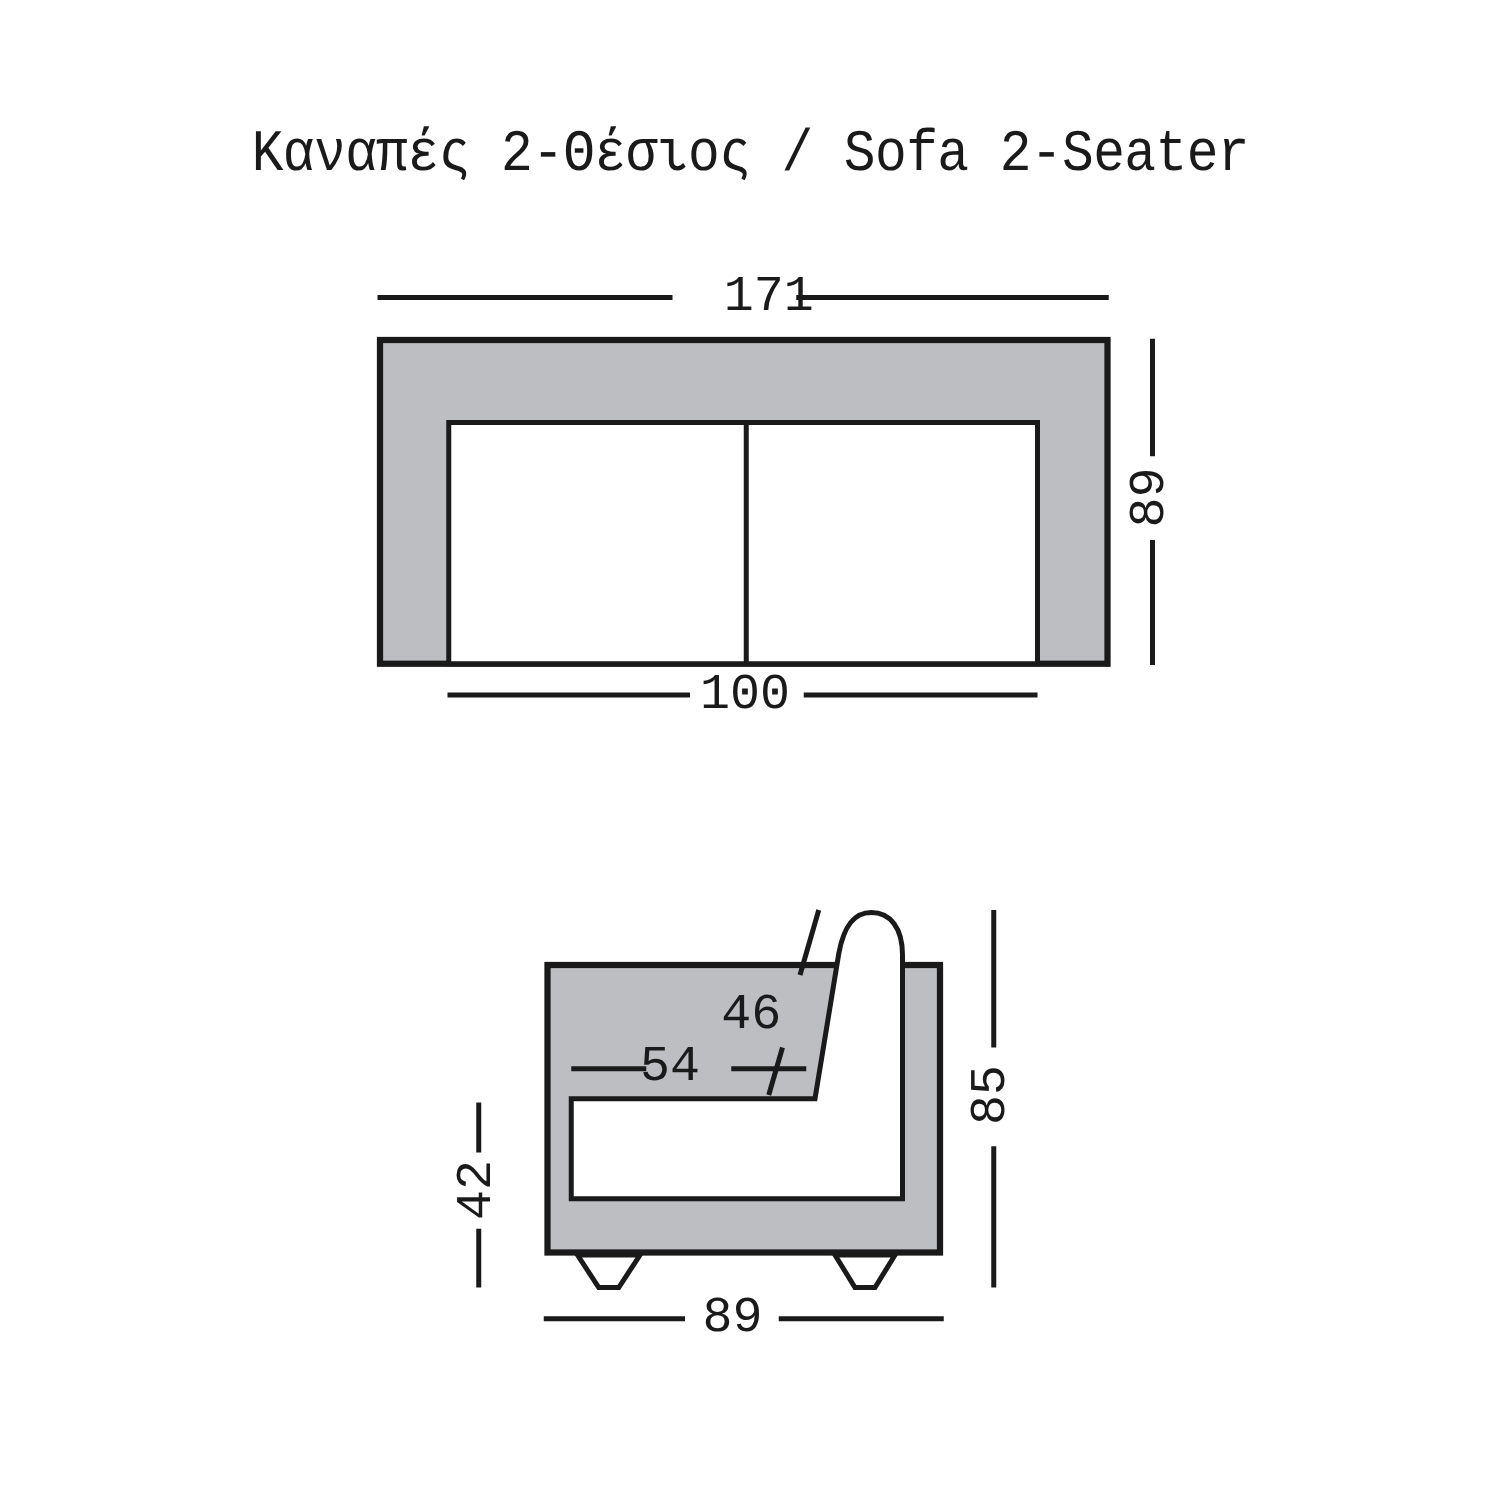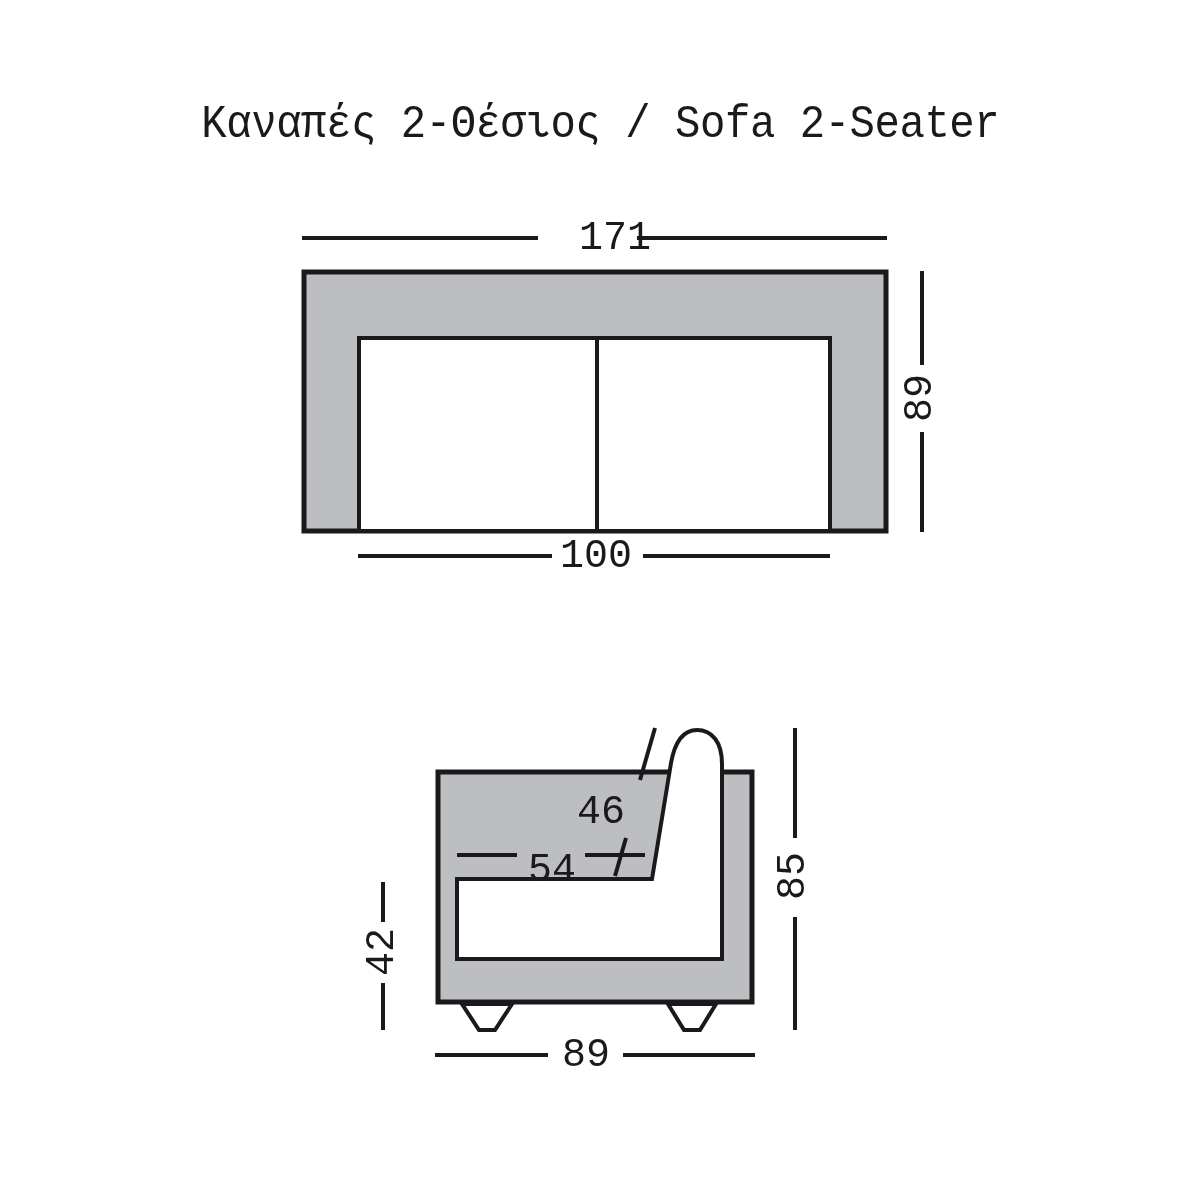--- a/index.html
+++ b/index.html
@@ -97,18 +97,18 @@
 
   <div class="title">
     <span class="condense">Καναπές 2-Θέσιος / Sofa 2-Seater</span>
   </div>
 
   <div class="label" style="left:591px;top:239px;margin-left:24px;">171</div>
   <div class="label vertical" style="left:921px;top:398px;">89</div>
   <div class="label" style="left:596px;top:557px;">100</div>
 
   <div class="label" style="left:601px;top:813px;">46</div>
-  <div class="label" style="left:552px;top:855px;margin-top:16px;">54</div>
+  <div class="label" style="left:536px;top:855px;">54</div>
   <div class="label vertical" style="left:383px;top:952px;">42</div>
   <div class="label vertical" style="left:794px;top:876px;">85</div>
   <div class="label" style="left:586px;top:1056px;">89</div>
 
 </div>
 
 </body></html>

